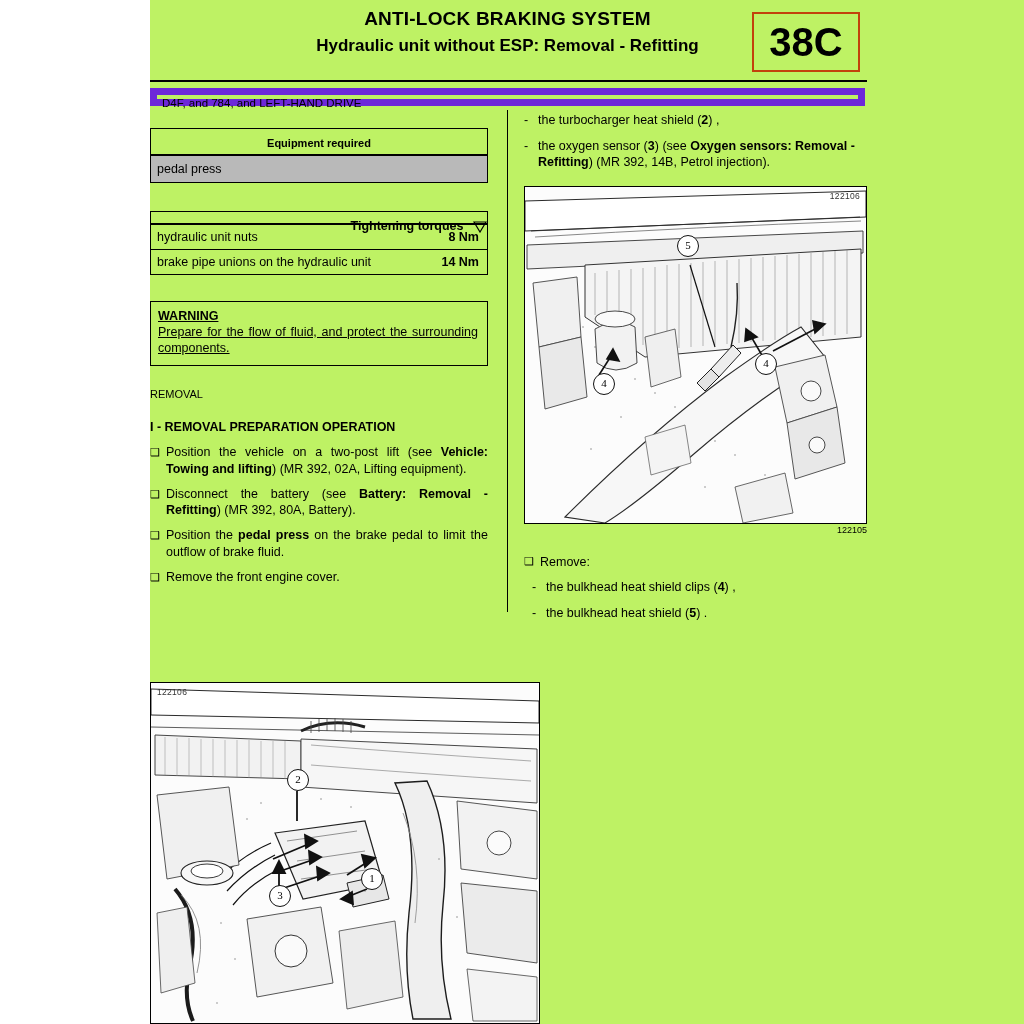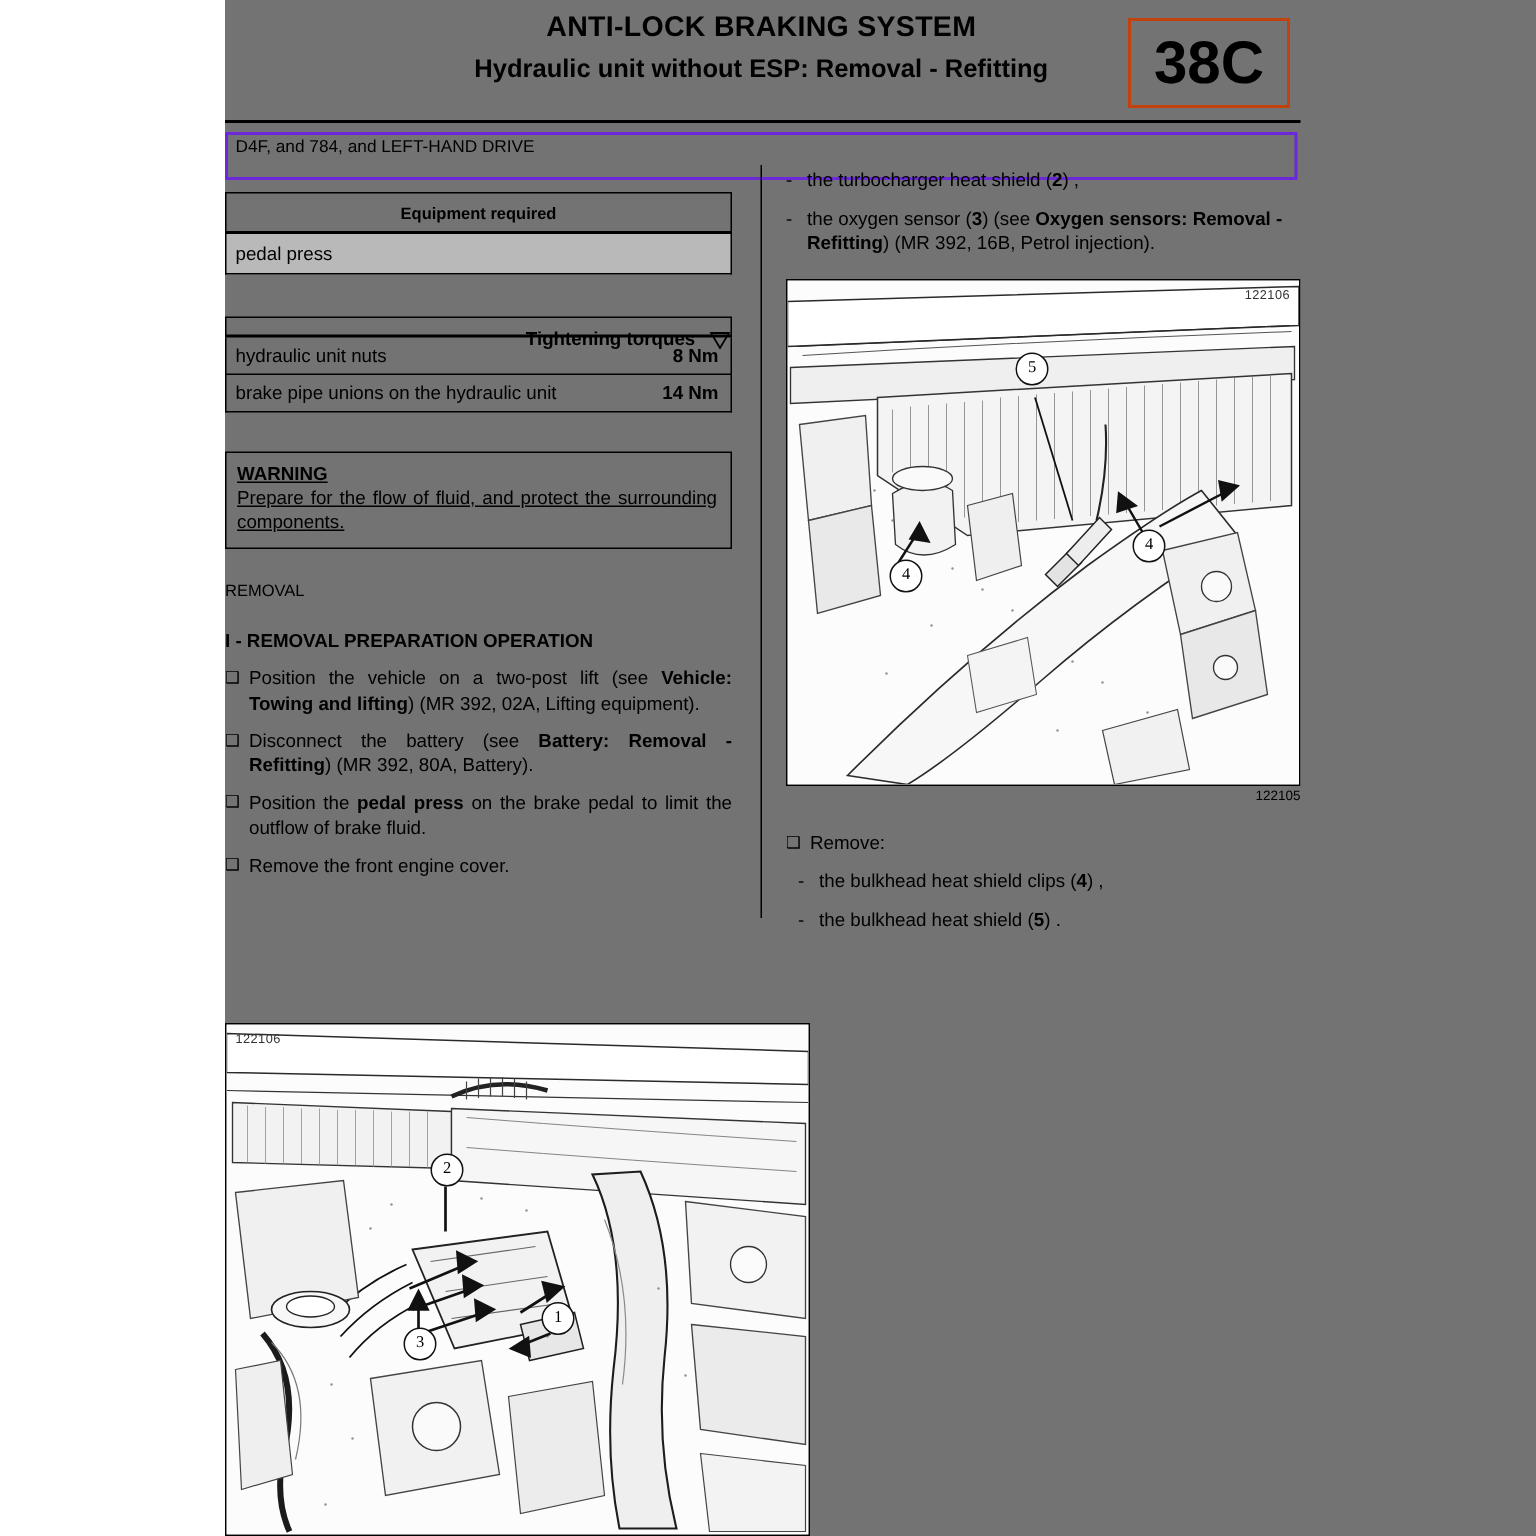--- a/index.html
+++ b/index.html
@@ -13,21 +13,21 @@
     font-family: "Liberation Sans", sans-serif;
     color: #000000;
     position: relative;
     overflow: hidden;
   }
   .page {
     position: absolute;
     left: 0; top: 0;
     width: 1024px;
     height: 1024px;
-    background: #737373;
+    background: #bef264;
   }
   
   .gutter-left {
     position: absolute;
     left: 0; top: 0;
     width: 150px;
     height: 1024px;
     background: #ffffff;
     border-right: 0;
   }
@@ -71,22 +71,22 @@
     top: 80px;
     width: 717px;
     height: 2px;
     background: #000;
   }
   .vehicle-bar {
     position: absolute;
     left: 150px;
     top: 88px;
     width: 715px;
-    height: 32px;
-    border: 2px solid #6d28d9;
+    height: 18px;
+    border: 7px solid #6d28d9;
     box-sizing: border-box;
     font-size: 11.5px;
     padding: 2px 0 0 5px;
   }
   
   .col-left {
     position: absolute;
     left: 150px;
     top: 128px;
     width: 338px;
@@ -344,21 +344,21 @@
     </div>
   </div>
 
   <div class="col-right">
     <div class="r-item">
       <span class="dash">-</span>
       <span class="txt"><span>the turbocharger heat shield (</span><b class="bd">2</b><span>) ,</span></span>
     </div>
     <div class="r-item">
       <span class="dash">-</span>
-      <span class="txt"><span>the oxygen sensor (</span><b class="bd">3</b><span>)  (see </span><b class="bd">Oxygen sensors: Removal - Refitting</b><span>) (MR 392, 16B, Petrol injection).</span></span>
+      <span class="txt"><span>the oxygen sensor (</span><b class="bd">3</b><span>)  (see </span><b class="bd">Oxygen sensors: Removal - Refitting</b><span>) (MR 392, 14B, Petrol injection).</span></span>
     </div>
   </div>
 
   <div class="fig fig-top">
     <svg width="341" height="336" viewBox="0 0 341 336">
       <rect x="0" y="0" width="341" height="336" fill="#fcfcfc"></rect>
 
       <path d="M0 14 L341 4 L341 30 L0 44 Z" fill="#ffffff" stroke="#2a2a2a" stroke-width="1"></path>
       <path d="M6 44 L335 30" stroke="#2a2a2a" stroke-width="0.8" fill="none"></path>
       <path d="M10 50 Q170 40 336 34" stroke="#555" stroke-width="0.7" fill="none"></path>

